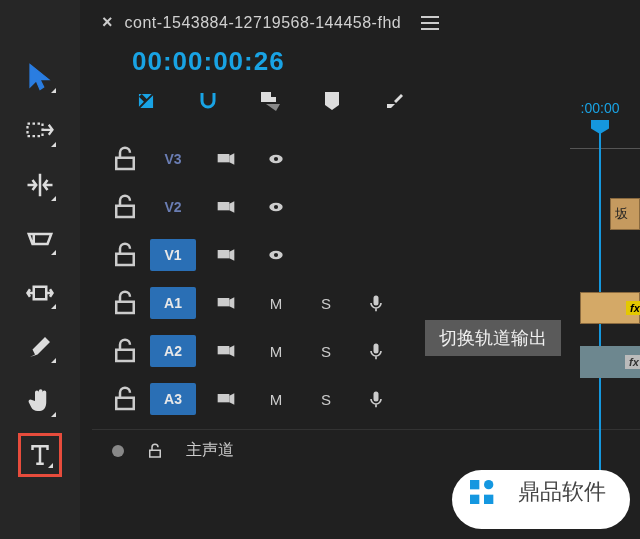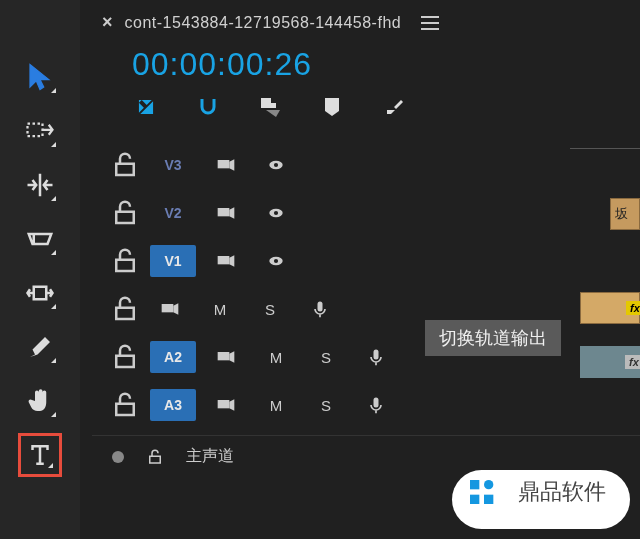--- a/index.html
+++ b/index.html
@@ -10,21 +10,21 @@
 .tool svg { width:30px; height:30px; }
 .tool-active svg { stroke:#2a7de1; fill:#2a7de1; }
 .tool .corner { position:absolute; right:6px; bottom:6px; width:0; height:0; border-left:5px solid transparent; border-bottom:5px solid #dcdcdc; }
 .tool-box-red { border:3px solid #e74c3c; }
 .panel { flex:1; background:#202020; padding:0 0 0 12px; display:flex; flex-direction:column; position:relative; }
 .header { display:flex; align-items:center; gap:12px; padding:12px 10px 8px 10px; color:#d0d0d0; font-size:16px; }
 .header .close { font-size:18px; color:#ccc; cursor:pointer; font-weight:bold; }
 .header .title { font-weight:normal; letter-spacing:0.5px; }
 .header .menu { margin-left:8px; display:flex; flex-direction:column; gap:4px; cursor:pointer; }
 .header .menu span { width:18px; height:2px; background:#ccc; display:block; }
-.timecode { color:#19a3e4; font-size:32px; font-weight:400; padding:5px 20px 10px 40px; letter-spacing:1px; }
+.timecode { color:#19a3e4; font-size:26px; font-weight:700; padding:5px 20px 10px 40px; letter-spacing:1px; }
 .tc-row { display:flex; align-items:center; }
 .playhead-zone { position:absolute; right:0; top:100px; width:80px; }
 .playhead-label { color:#19a3e4; font-size:14px; text-align:center; margin-bottom:6px; }
 .playhead-line { width:2px; height:380px; background:#1597dd; margin:0 auto; position:relative; }
 .playhead-head { position:absolute; top:-2px; left:-8px; width:18px; height:14px; background:#1597dd; clip-path:polygon(0 0,100% 0,100% 60%,50% 100%,0 60%); }
 .icon-row { display:flex; gap:38px; padding:2px 30px 18px 42px; align-items:center; }
 .icon-row .ib { color:#ddd; cursor:pointer; }
 .icon-row svg { width:24px; height:24px; }
 .tracks { display:flex; flex-direction:column; }
 .track { display:flex; align-items:center; height:48px; gap:10px; padding-left:18px; }
@@ -114,20 +114,26 @@
           <span></span>
           <span></span>
         </div>
     </div>
 
     <div class="tc-row">
       <div class="timecode">00:00:00:26</div>
     </div>
 
     <div class="ruler-tick"></div>
+    <div class="playhead-zone">
+      <div class="playhead-label">:00:00</div>
+      <div class="playhead-line">
+          <div class="playhead-head"></div>
+        </div>
+    </div>
 
     <div class="icon-row">
       <div class="ib" style="color:#19a3e4"><svg viewBox="0 0 24 24" fill="currentColor">
             <path d="M11 3 V10 H4 V14 H11 V21 L2 12 Z M13 3 V21 L22 12 Z" transform="rotate(45 12 12)"></path>
           </svg></div>
       <div class="ib" style="color:#19a3e4"><svg viewBox="0 0 24 24" fill="none" stroke="currentColor" stroke-width="3">
             <path d="M6 4 V12 a6 6 0 0012 0 V4"></path>
           </svg></div>
       <div class="ib"><svg viewBox="0 0 24 24" fill="#ddd">
             <path d="M3 3 H13 L18 8 V13 H3 Z M13 3 V8 H18"></path>
@@ -205,20 +211,21 @@
             </svg>
           </div>
       </div>
       <div class="track">
         <div class="lock">
             <svg viewBox="0 0 24 24" fill="none" stroke="#ccc" stroke-width="2">
               <rect x="5" y="11" width="14" height="9"></rect>
               <path d="M8 11 V7 a4 4 0 018 0"></path>
             </svg>
           </div>
+        <div class="tlabel sel">A1</div>
         <div class="tbtn">
             <svg viewBox="0 0 24 24" fill="#ccc">
               <rect x="2" y="6" width="14" height="10"></rect>
               <path d="M16 8 L22 5 V19 L16 16 Z"></path>
             </svg>
           </div>
         <div class="tbtn">M</div>
         <div class="tbtn">S</div>
         <div class="tbtn">
             <svg viewBox="0 0 24 24" fill="#ccc">

